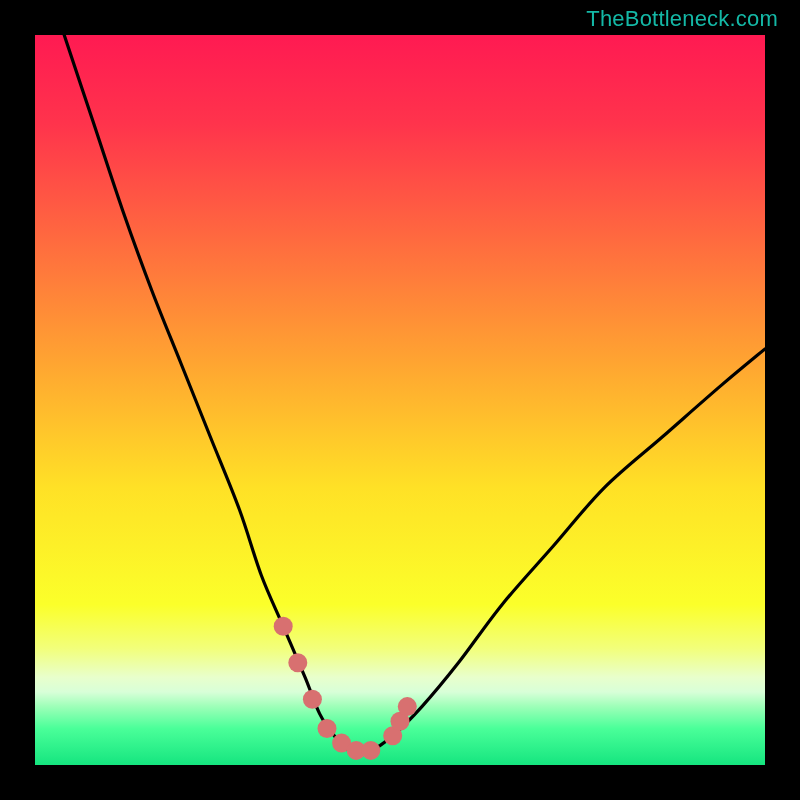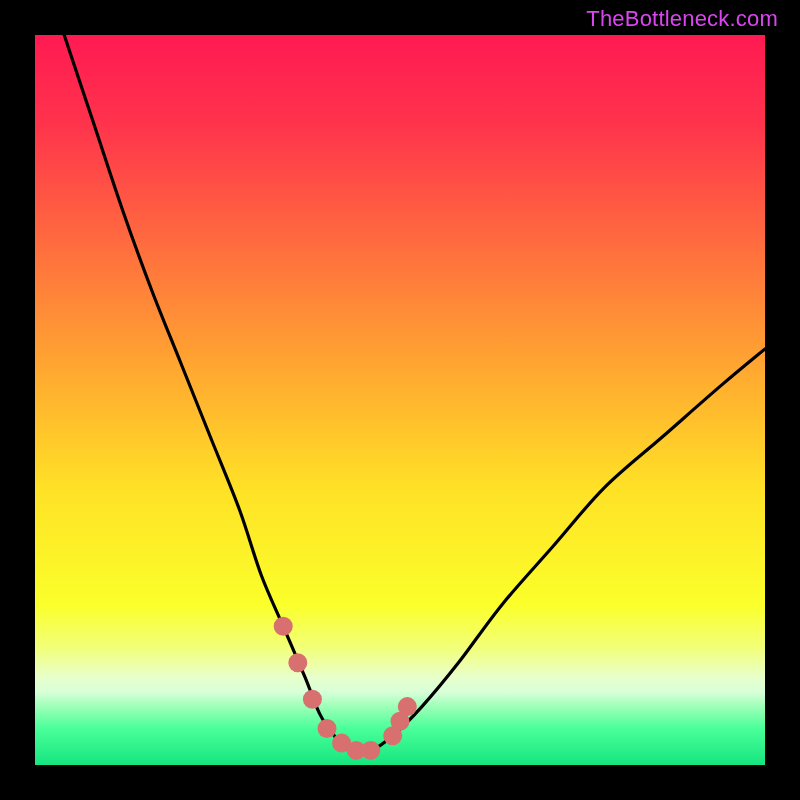--- a/index.html
+++ b/index.html
@@ -26,21 +26,21 @@
   .gradient {
     position: absolute;
     inset: 0;
   }
   .watermark {
     position: absolute;
     top: 6px;
     right: 22px;
     font-family: Arial, Helvetica, sans-serif;
     font-size: 22px;
-    color: #d946ef;
+    color: #14b8a6;
     letter-spacing: 0.2px;
     font-weight: 500;
   }
   svg.curve {
     position: absolute;
     inset: 0;
   }
 </style>
 </head>
 <body>

